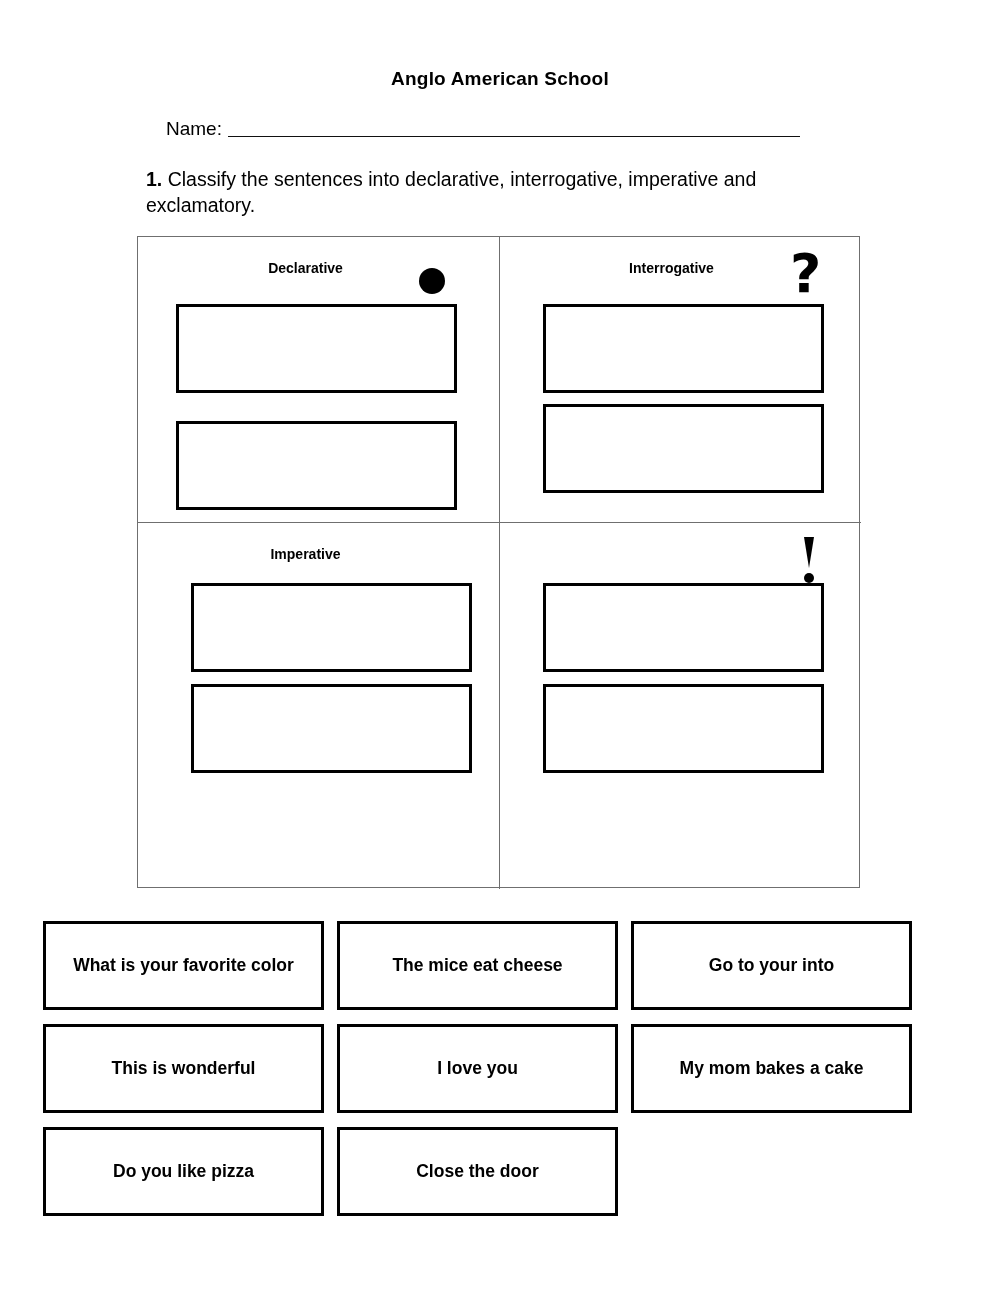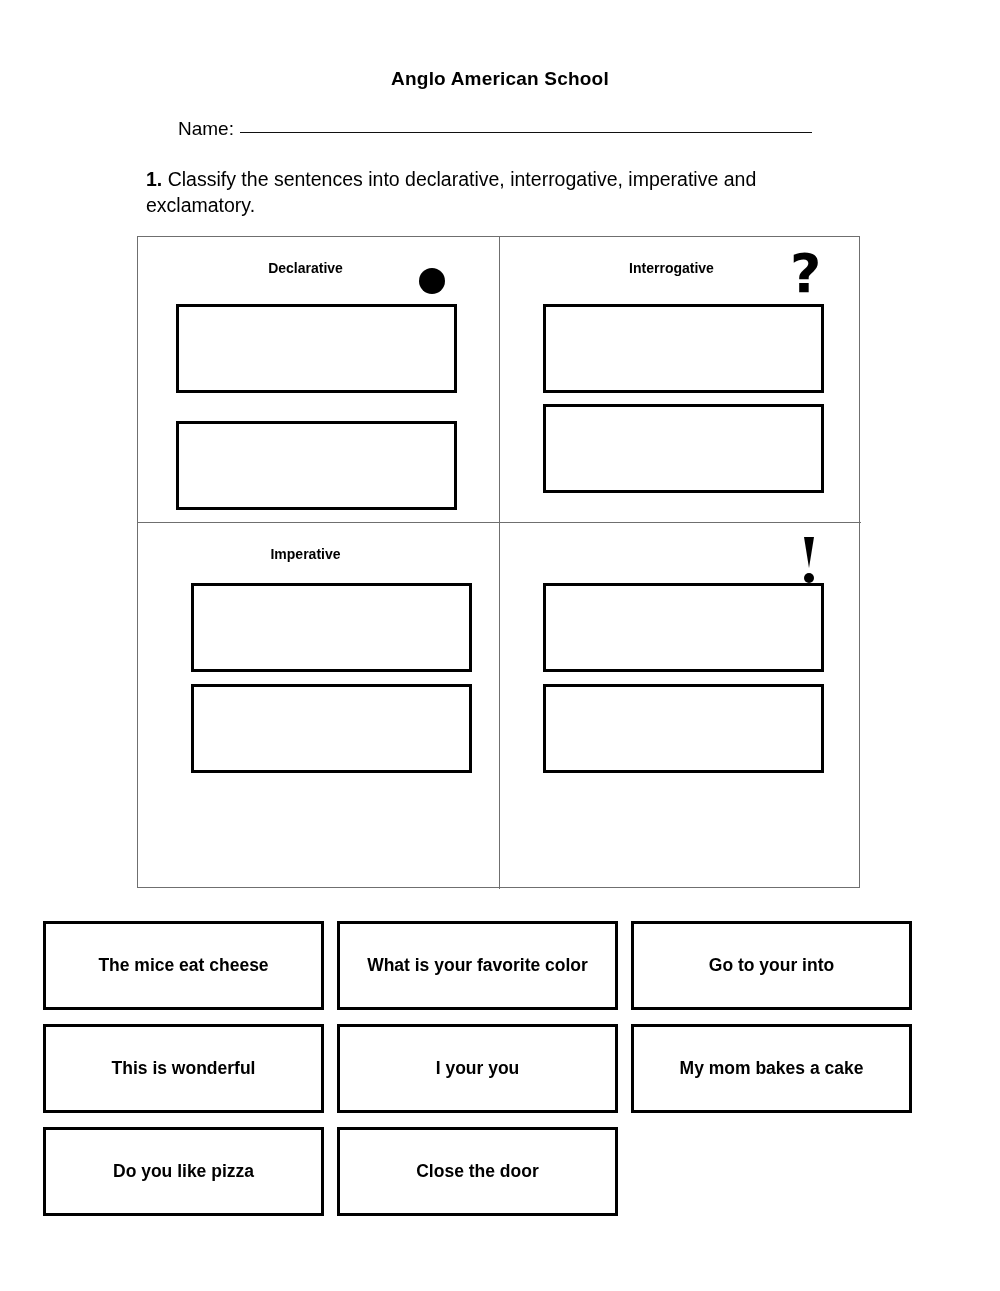--- a/index.html
+++ b/index.html
@@ -24,23 +24,23 @@
     width: 1000px;
     text-align: center;
     font-size: 19px;
     font-weight: bold;
     letter-spacing: 0.2px;
   }
 
   .name-row {
     position: absolute;
     top: 118px;
-    left: 178px;
+    left: 166px;
     display: flex;
-    align-items: flex-start;
+    align-items: center;
   }
   .name-label {
     font-size: 19px;
     font-weight: normal;
     white-space: nowrap;
   }
   .name-line {
     display: inline-block;
     width: 572px;
     border-bottom: 1.5px solid #111111;
@@ -243,26 +243,26 @@
       </div>
     </div>
     <div class="answer-box box1"></div>
     <div class="answer-box box2"></div>
   </div>
 
 </div>
 
 <div class="cards">
   <div class="card-row">
+    <div class="card">What is your favorite color</div>
     <div class="card">The mice eat cheese</div>
-    <div class="card">What is your favorite color</div>
     <div class="card">Go to your into</div>
   </div>
   <div class="card-row">
     <div class="card">This is wonderful</div>
-    <div class="card">I your you</div>
+    <div class="card">I love you</div>
     <div class="card">My mom bakes a cake</div>
   </div>
   <div class="card-row">
     <div class="card">Do you like pizza</div>
     <div class="card">Close the door</div>
   </div>
 </div>
 
 </body></html>

